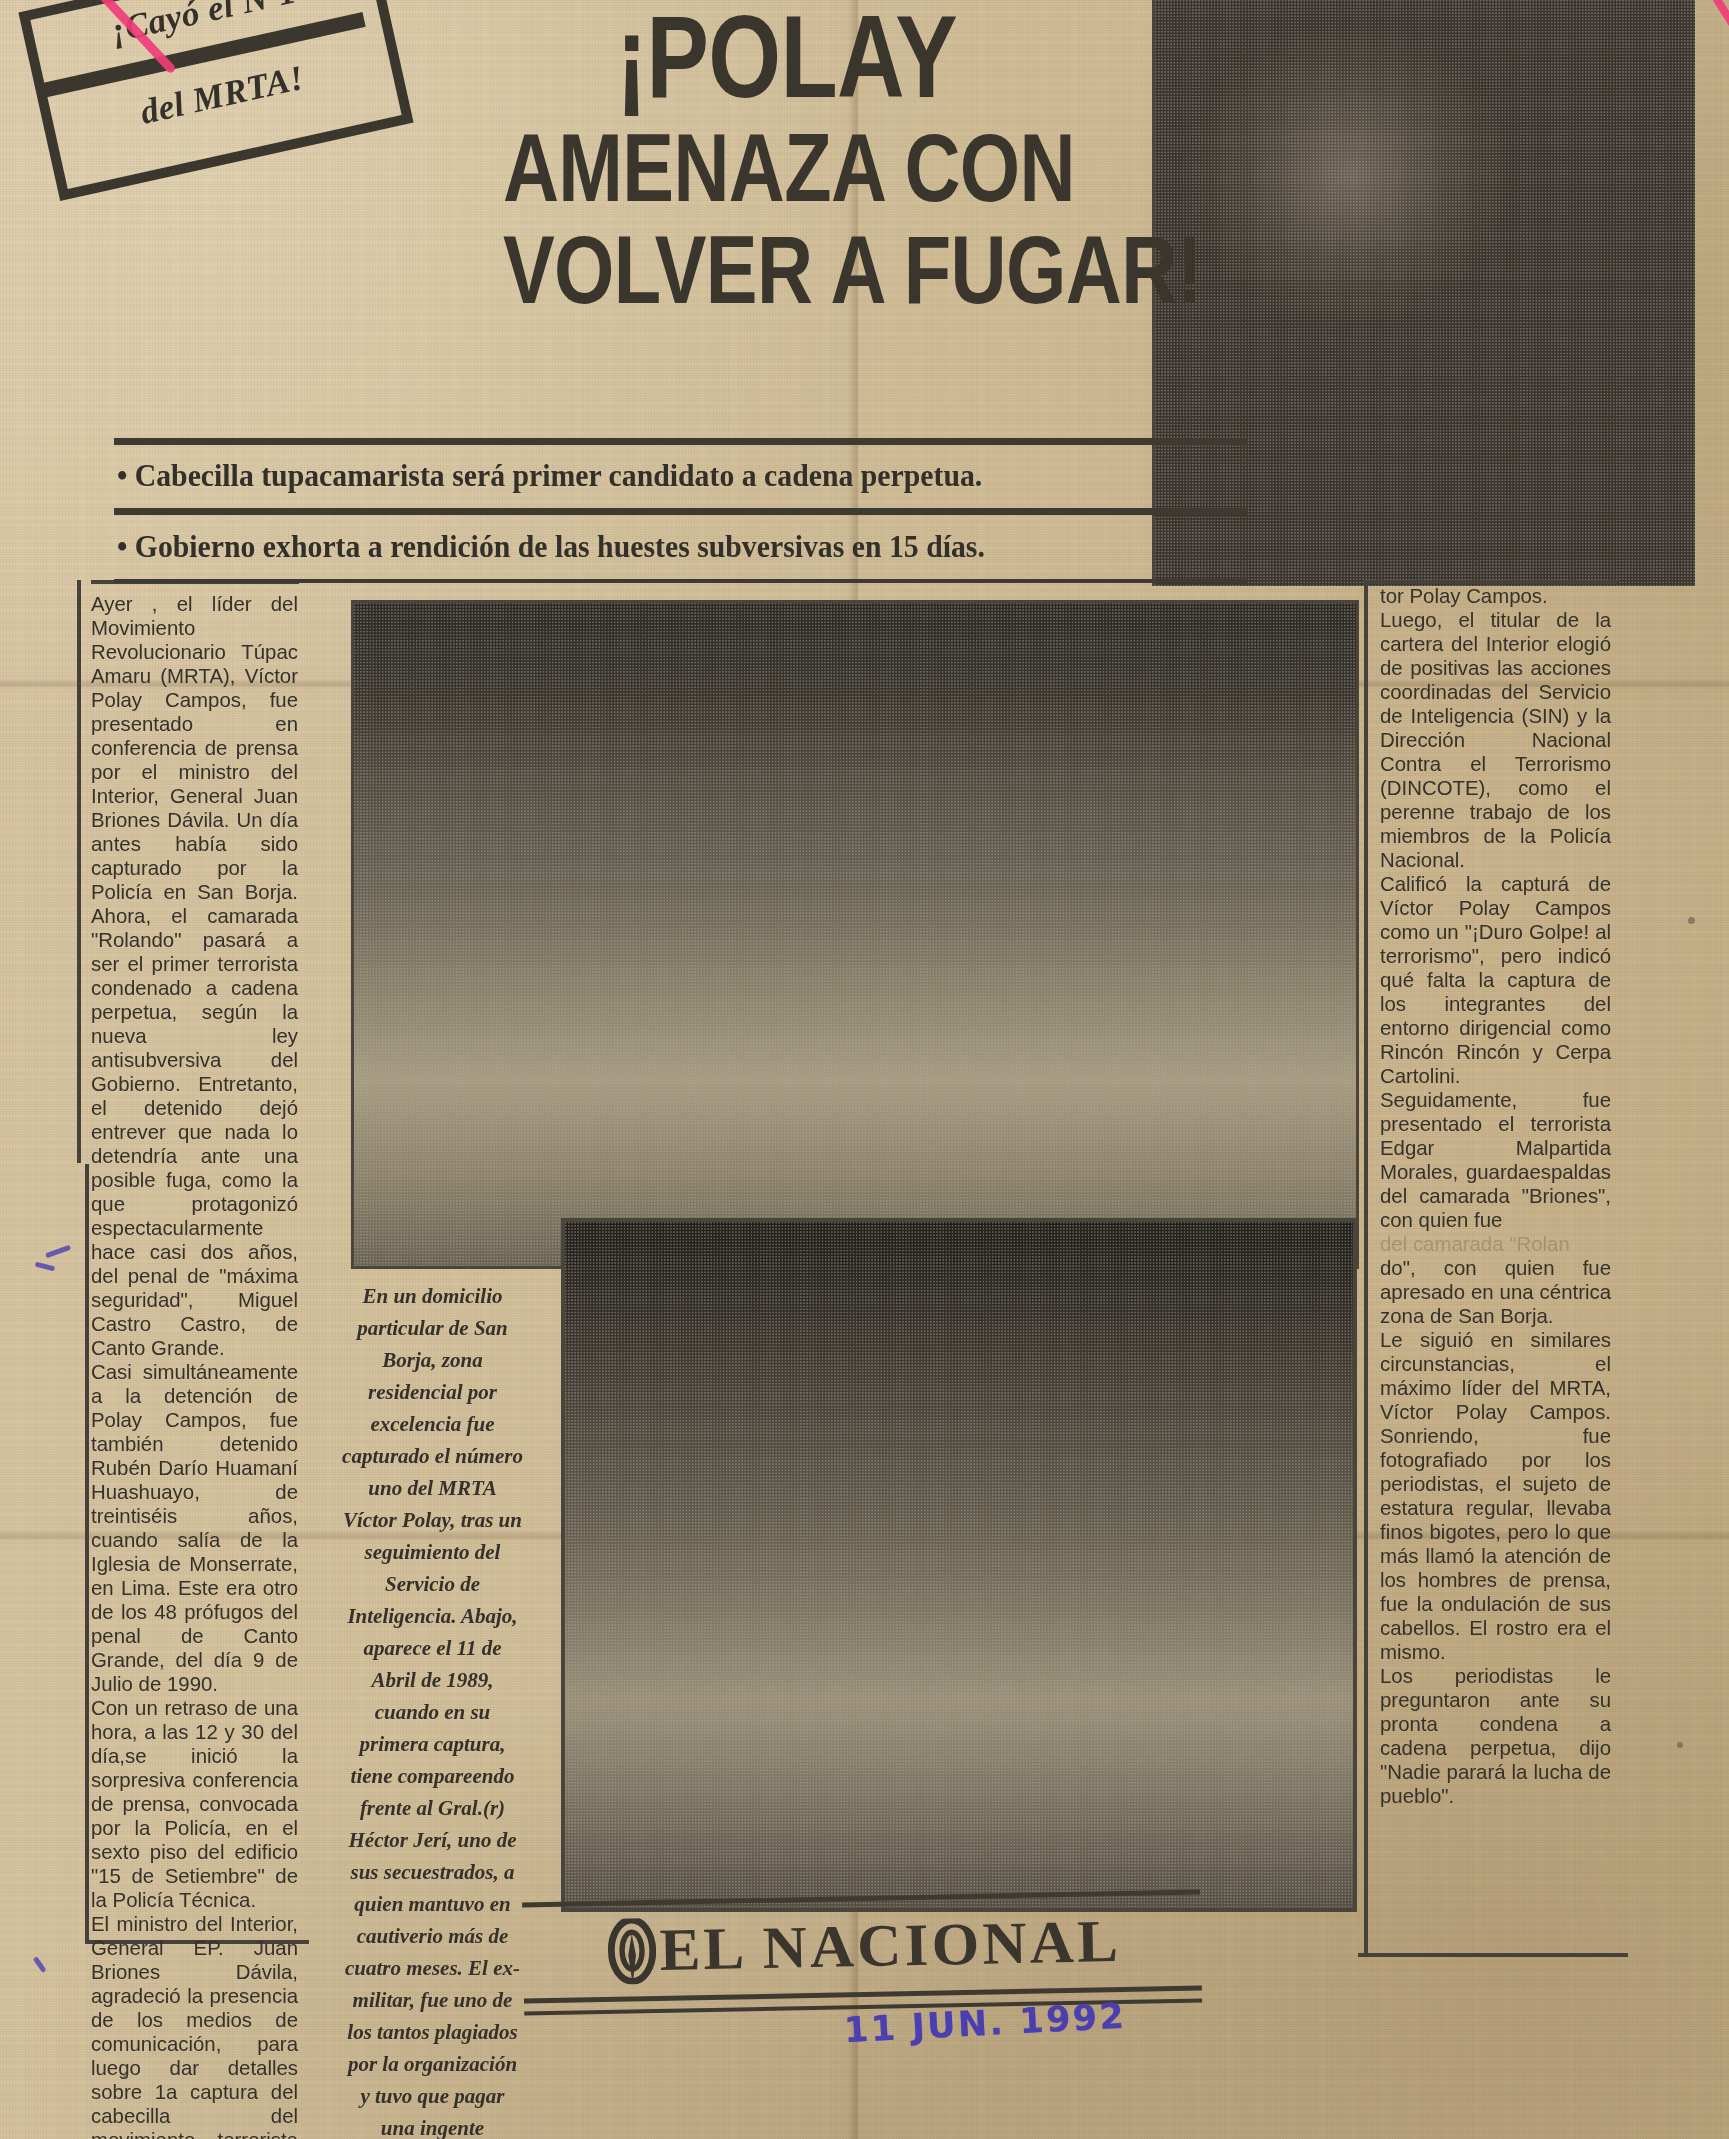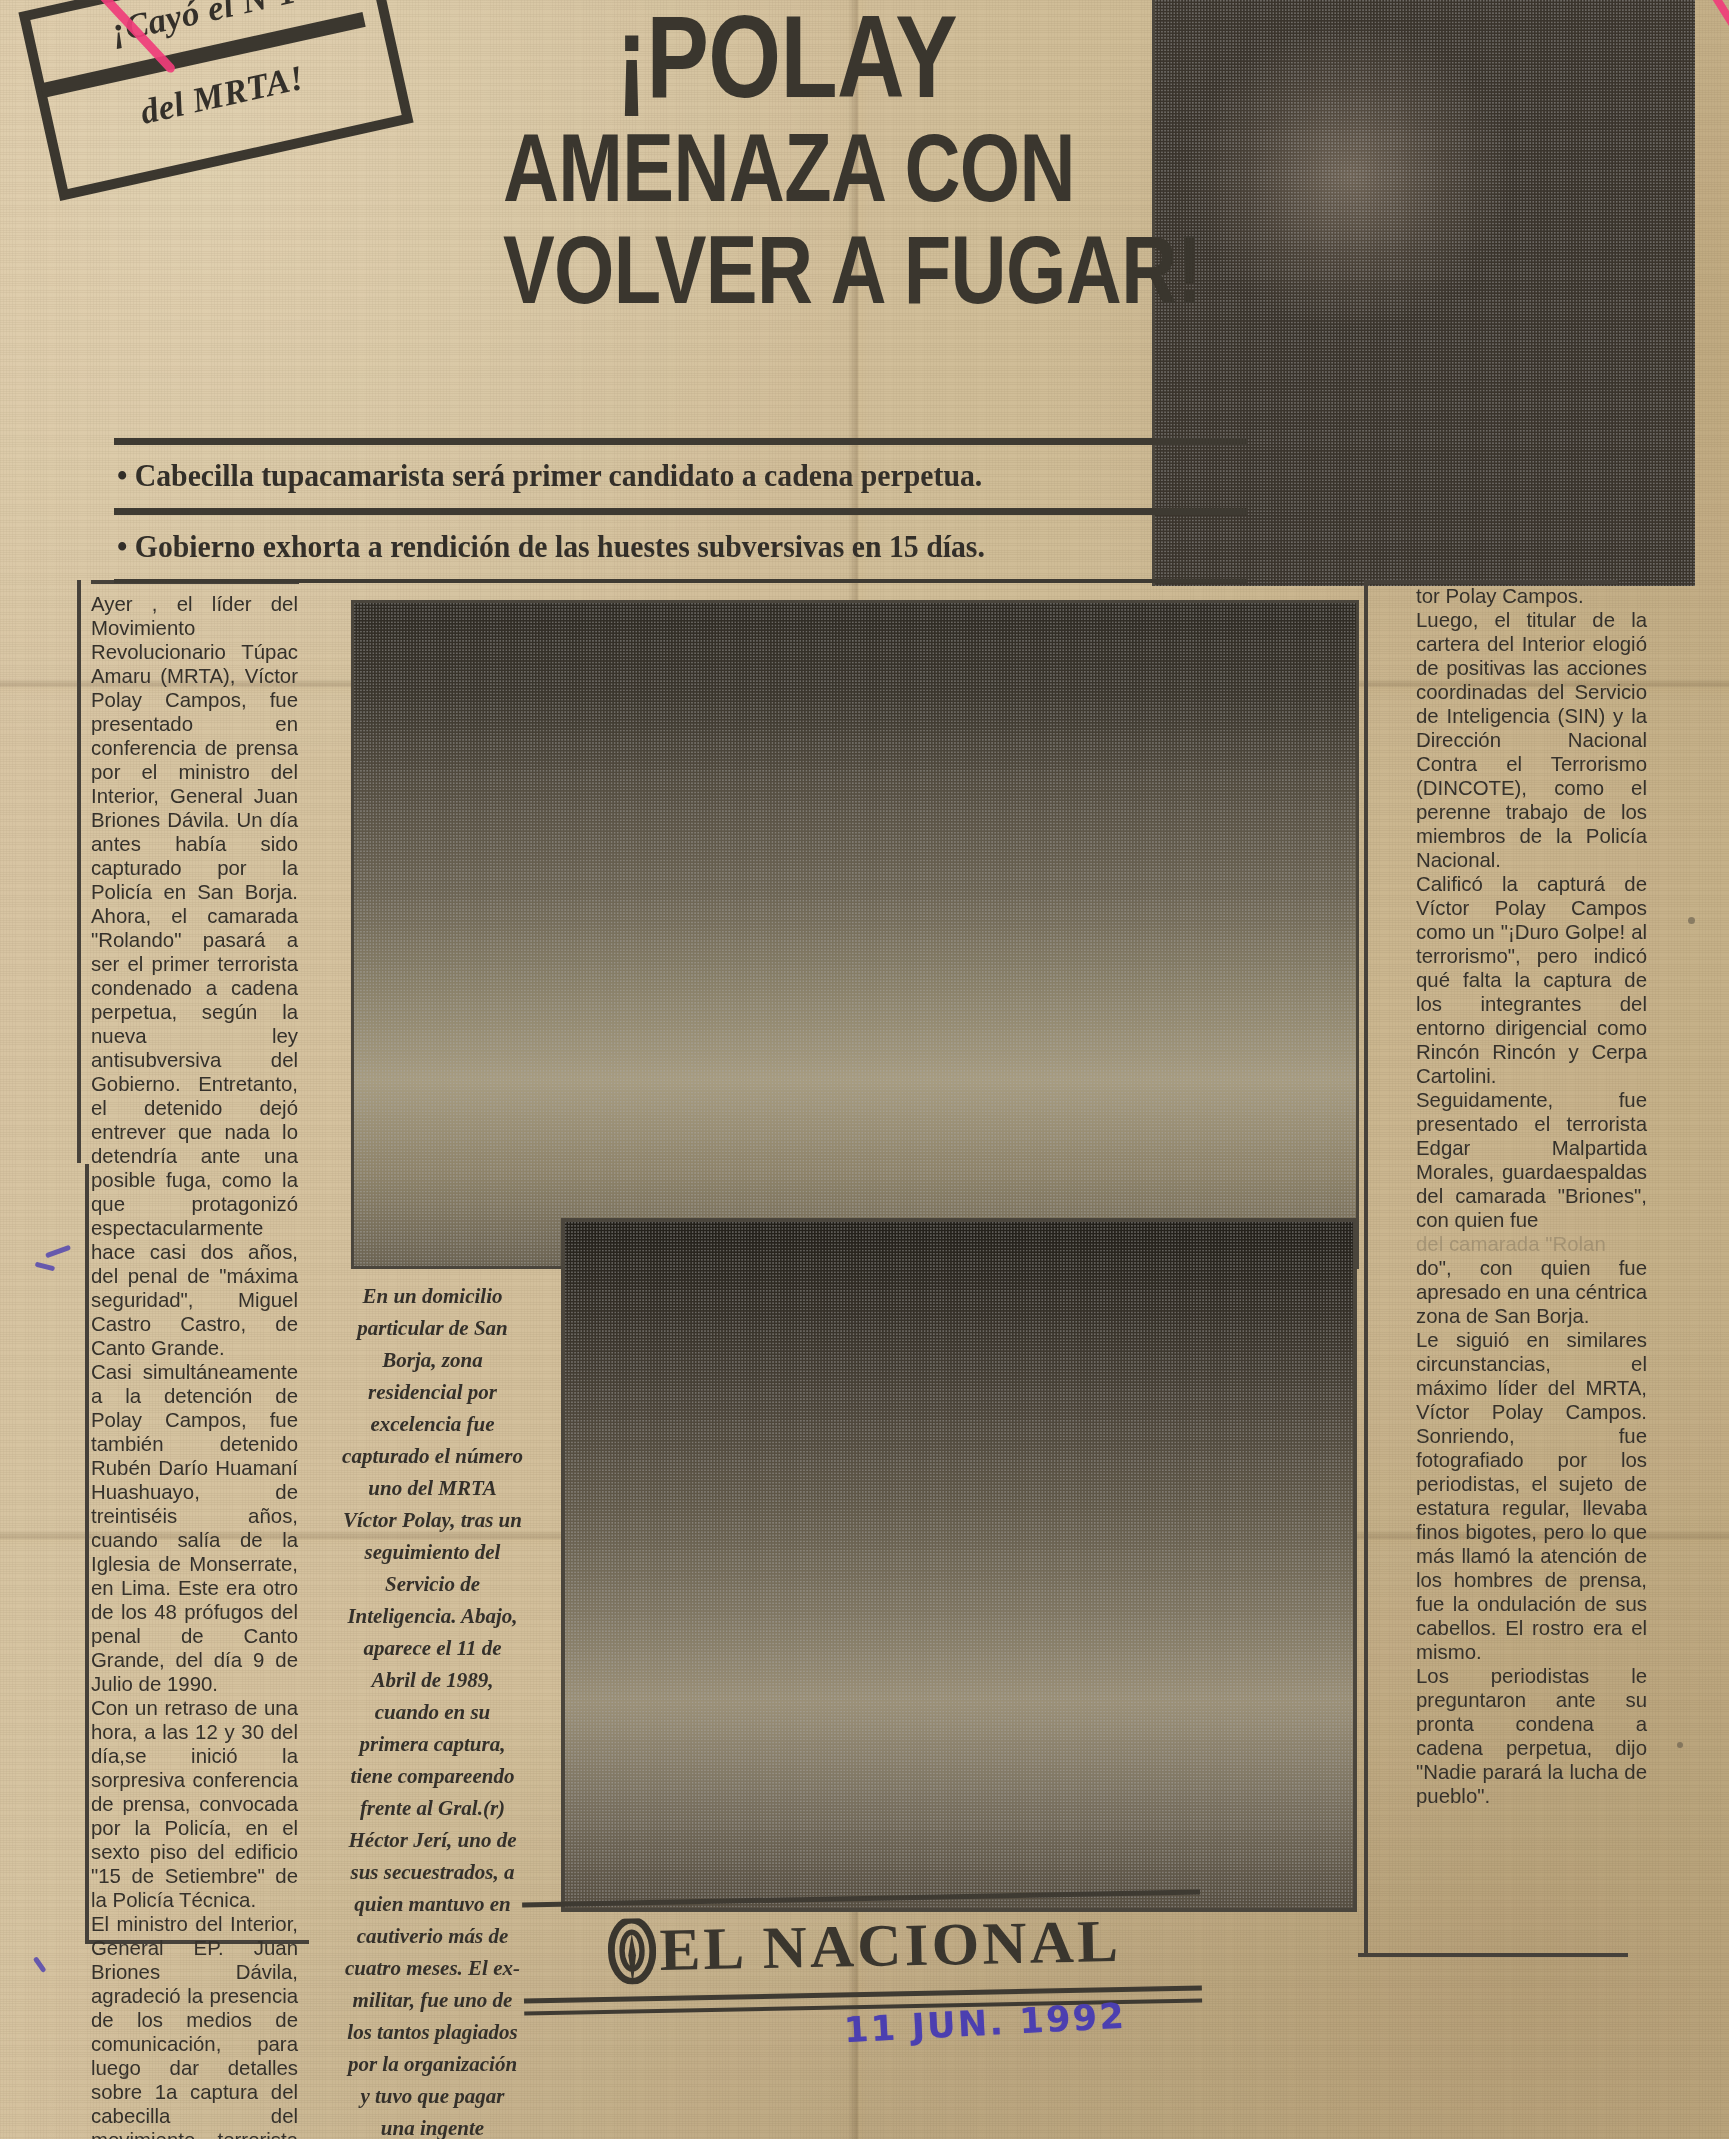--- a/index.html
+++ b/index.html
@@ -79,21 +79,21 @@
   .rule-h{height:7px;background:#3e3a32;}
   .rule-t{height:4.6px;background:#3e3a32;}
   .bullet{
     font-family:"Liberation Serif",serif;font-weight:bold;color:#332f29;
     font-size:32px;padding:12.3px 3.1px 14px 3.1px;white-space:nowrap;
     transform:scaleX(.93);transform-origin:left center;
   }
 
   
   .colL{position:absolute;left:91px;top:592px;width:207px;z-index:12;}
-  .colR{position:absolute;left:1416px;top:584px;width:231px;z-index:12;}
+  .colR{position:absolute;left:1380px;top:584px;width:231px;z-index:12;}
   .bodytext{
     font-family:"Liberation Sans",sans-serif;color:#35312b;
     font-size:20.4px;line-height:24px;text-align:justify;
   }
   .bodytext p{margin:0;}
   .ghost{opacity:.22;}
   .vrule{position:absolute;width:3.9px;background:#46413a;z-index:11;}
   .hrule{position:absolute;height:3.9px;background:#46413a;z-index:11;}
 
   

